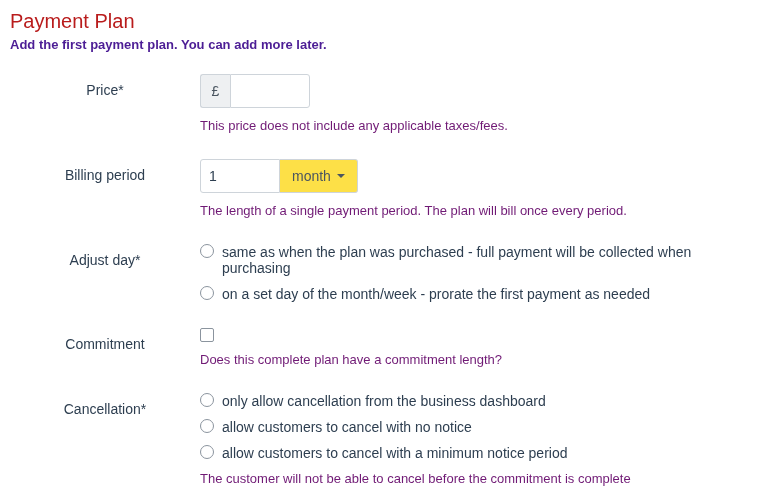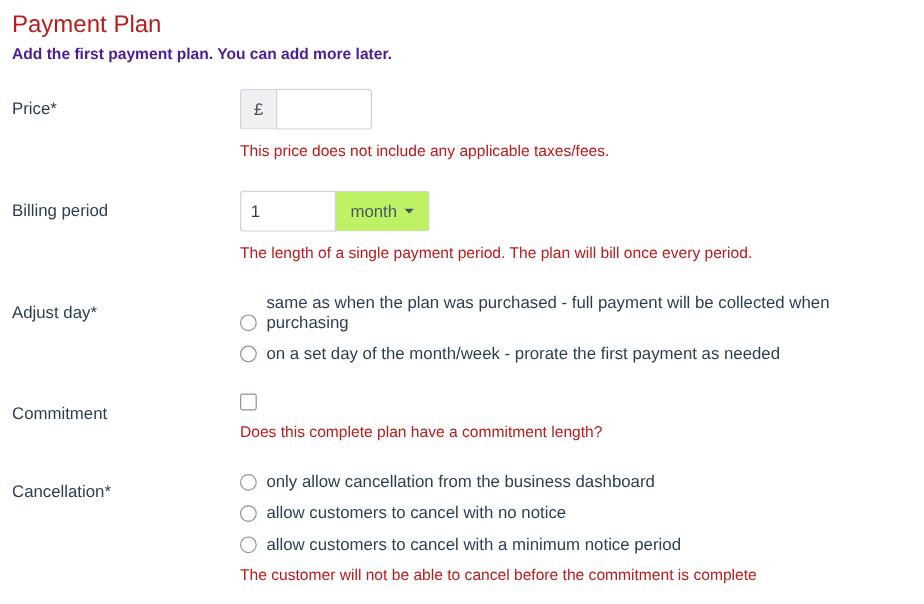--- a/index.html
+++ b/index.html
@@ -24,21 +24,21 @@
     margin: 0 0 22px 0;
     font-weight: bold;
   }
   .form-row {
     display: flex;
     align-items: flex-start;
     margin-bottom: 26px;
   }
   .label-col {
     width: 190px;
-    text-align: left;
+    text-align: center;
     padding-top: 8px;
     font-size: 14px;
     color: #2d3e50;
   }
   .control-col {
     flex: 1;
   }
   .inline {
     display: flex;
     align-items: center;
@@ -72,21 +72,21 @@
   }
   input.num {
     width: 80px;
     border-radius: 3px 0 0 3px;
   }
   .dropdown {
     display: inline-flex;
     align-items: center;
     height: 34px;
     padding: 0 12px;
-    background: #bef264;
+    background: #fde047;
     border: 1px solid #ced4da;
     border-left: none;
     border-radius: 0 3px 3px 0;
     font-size: 14px;
     color: #4a5560;
     cursor: pointer;
     gap: 6px;
   }
   .caret {
     width: 0; height: 0;
@@ -95,26 +95,26 @@
     border-top: 4px solid #4a5560;
   }
   a.link {
     color: #1b8ec2;
     text-decoration: none;
     font-size: 14px;
     cursor: pointer;
   }
   .hint {
     font-size: 13px;
-    color: #b91c1c;
+    color: #701a75;
     margin-top: 10px;
   }
   .radio-row, .check-row {
     display: flex;
-    align-items: flex-end;
+    align-items: flex-start;
     gap: 8px;
     margin-bottom: 10px;
   }
   .radio-row:last-of-type, .check-row:last-of-type { margin-bottom: 0; }
   .radio {
     width: 14px; height: 14px;
     border: 1px solid #8b949e;
     border-radius: 50%;
     background: #fff;
     flex: 0 0 14px;

